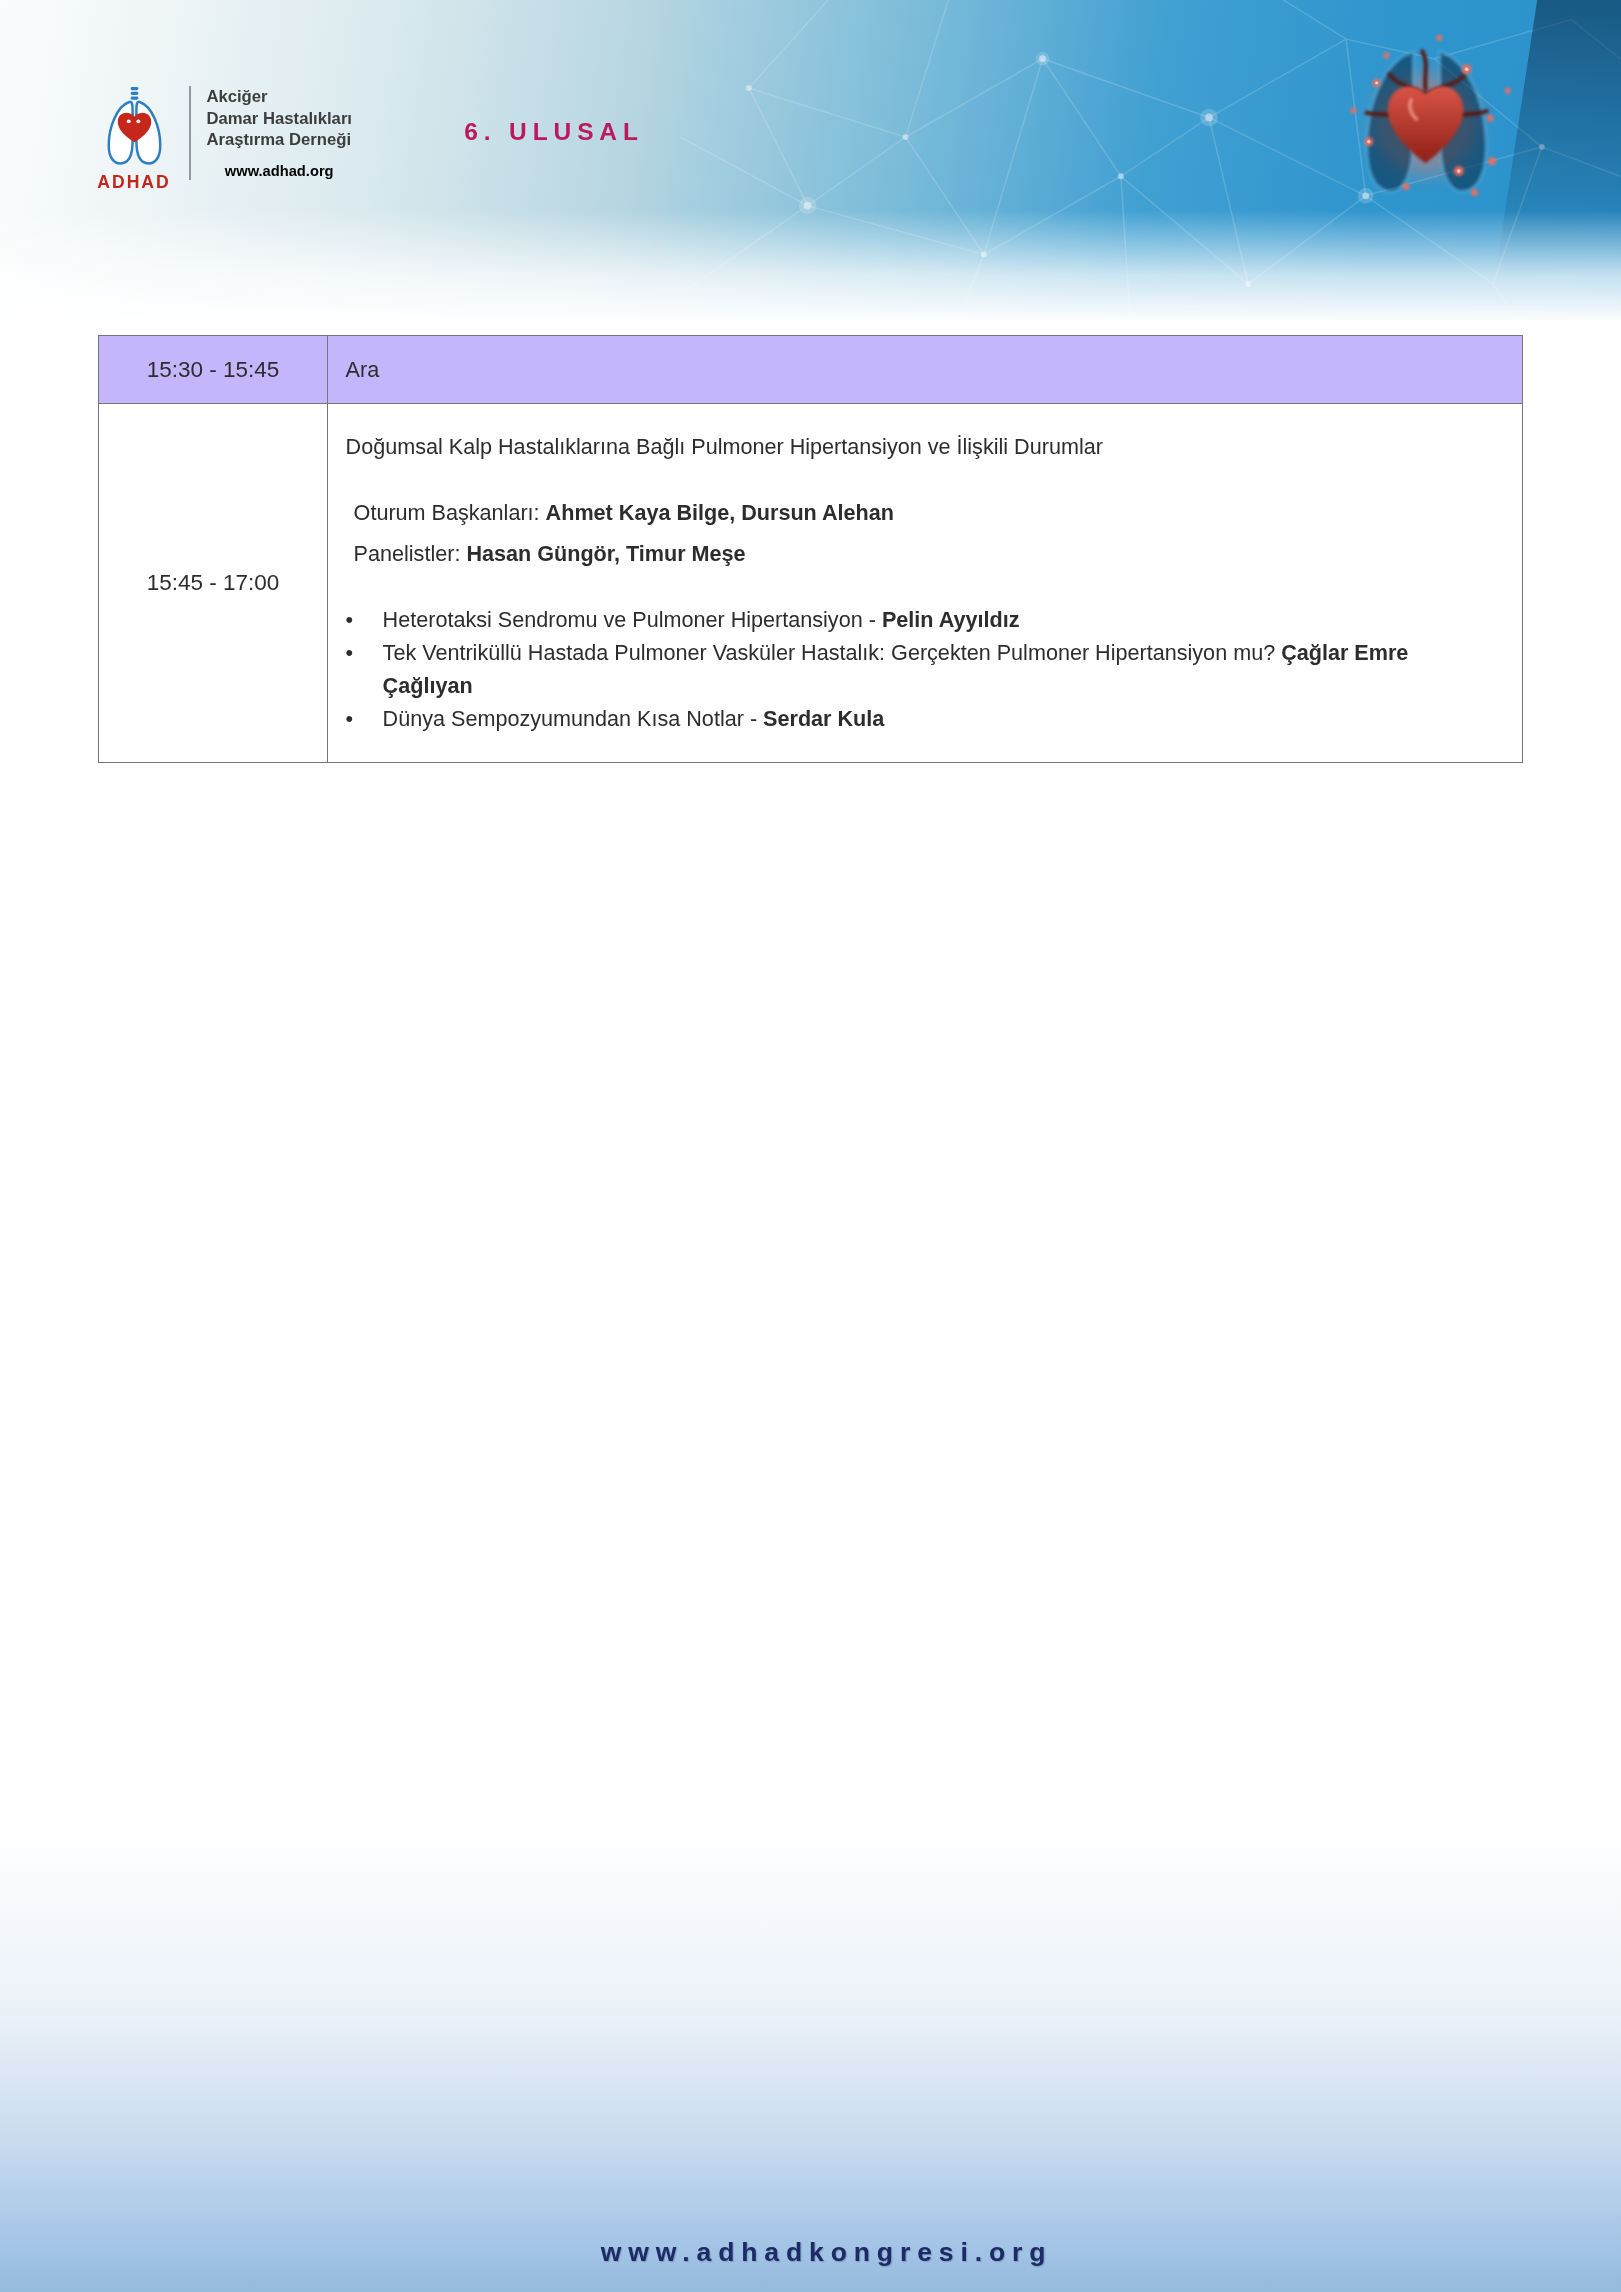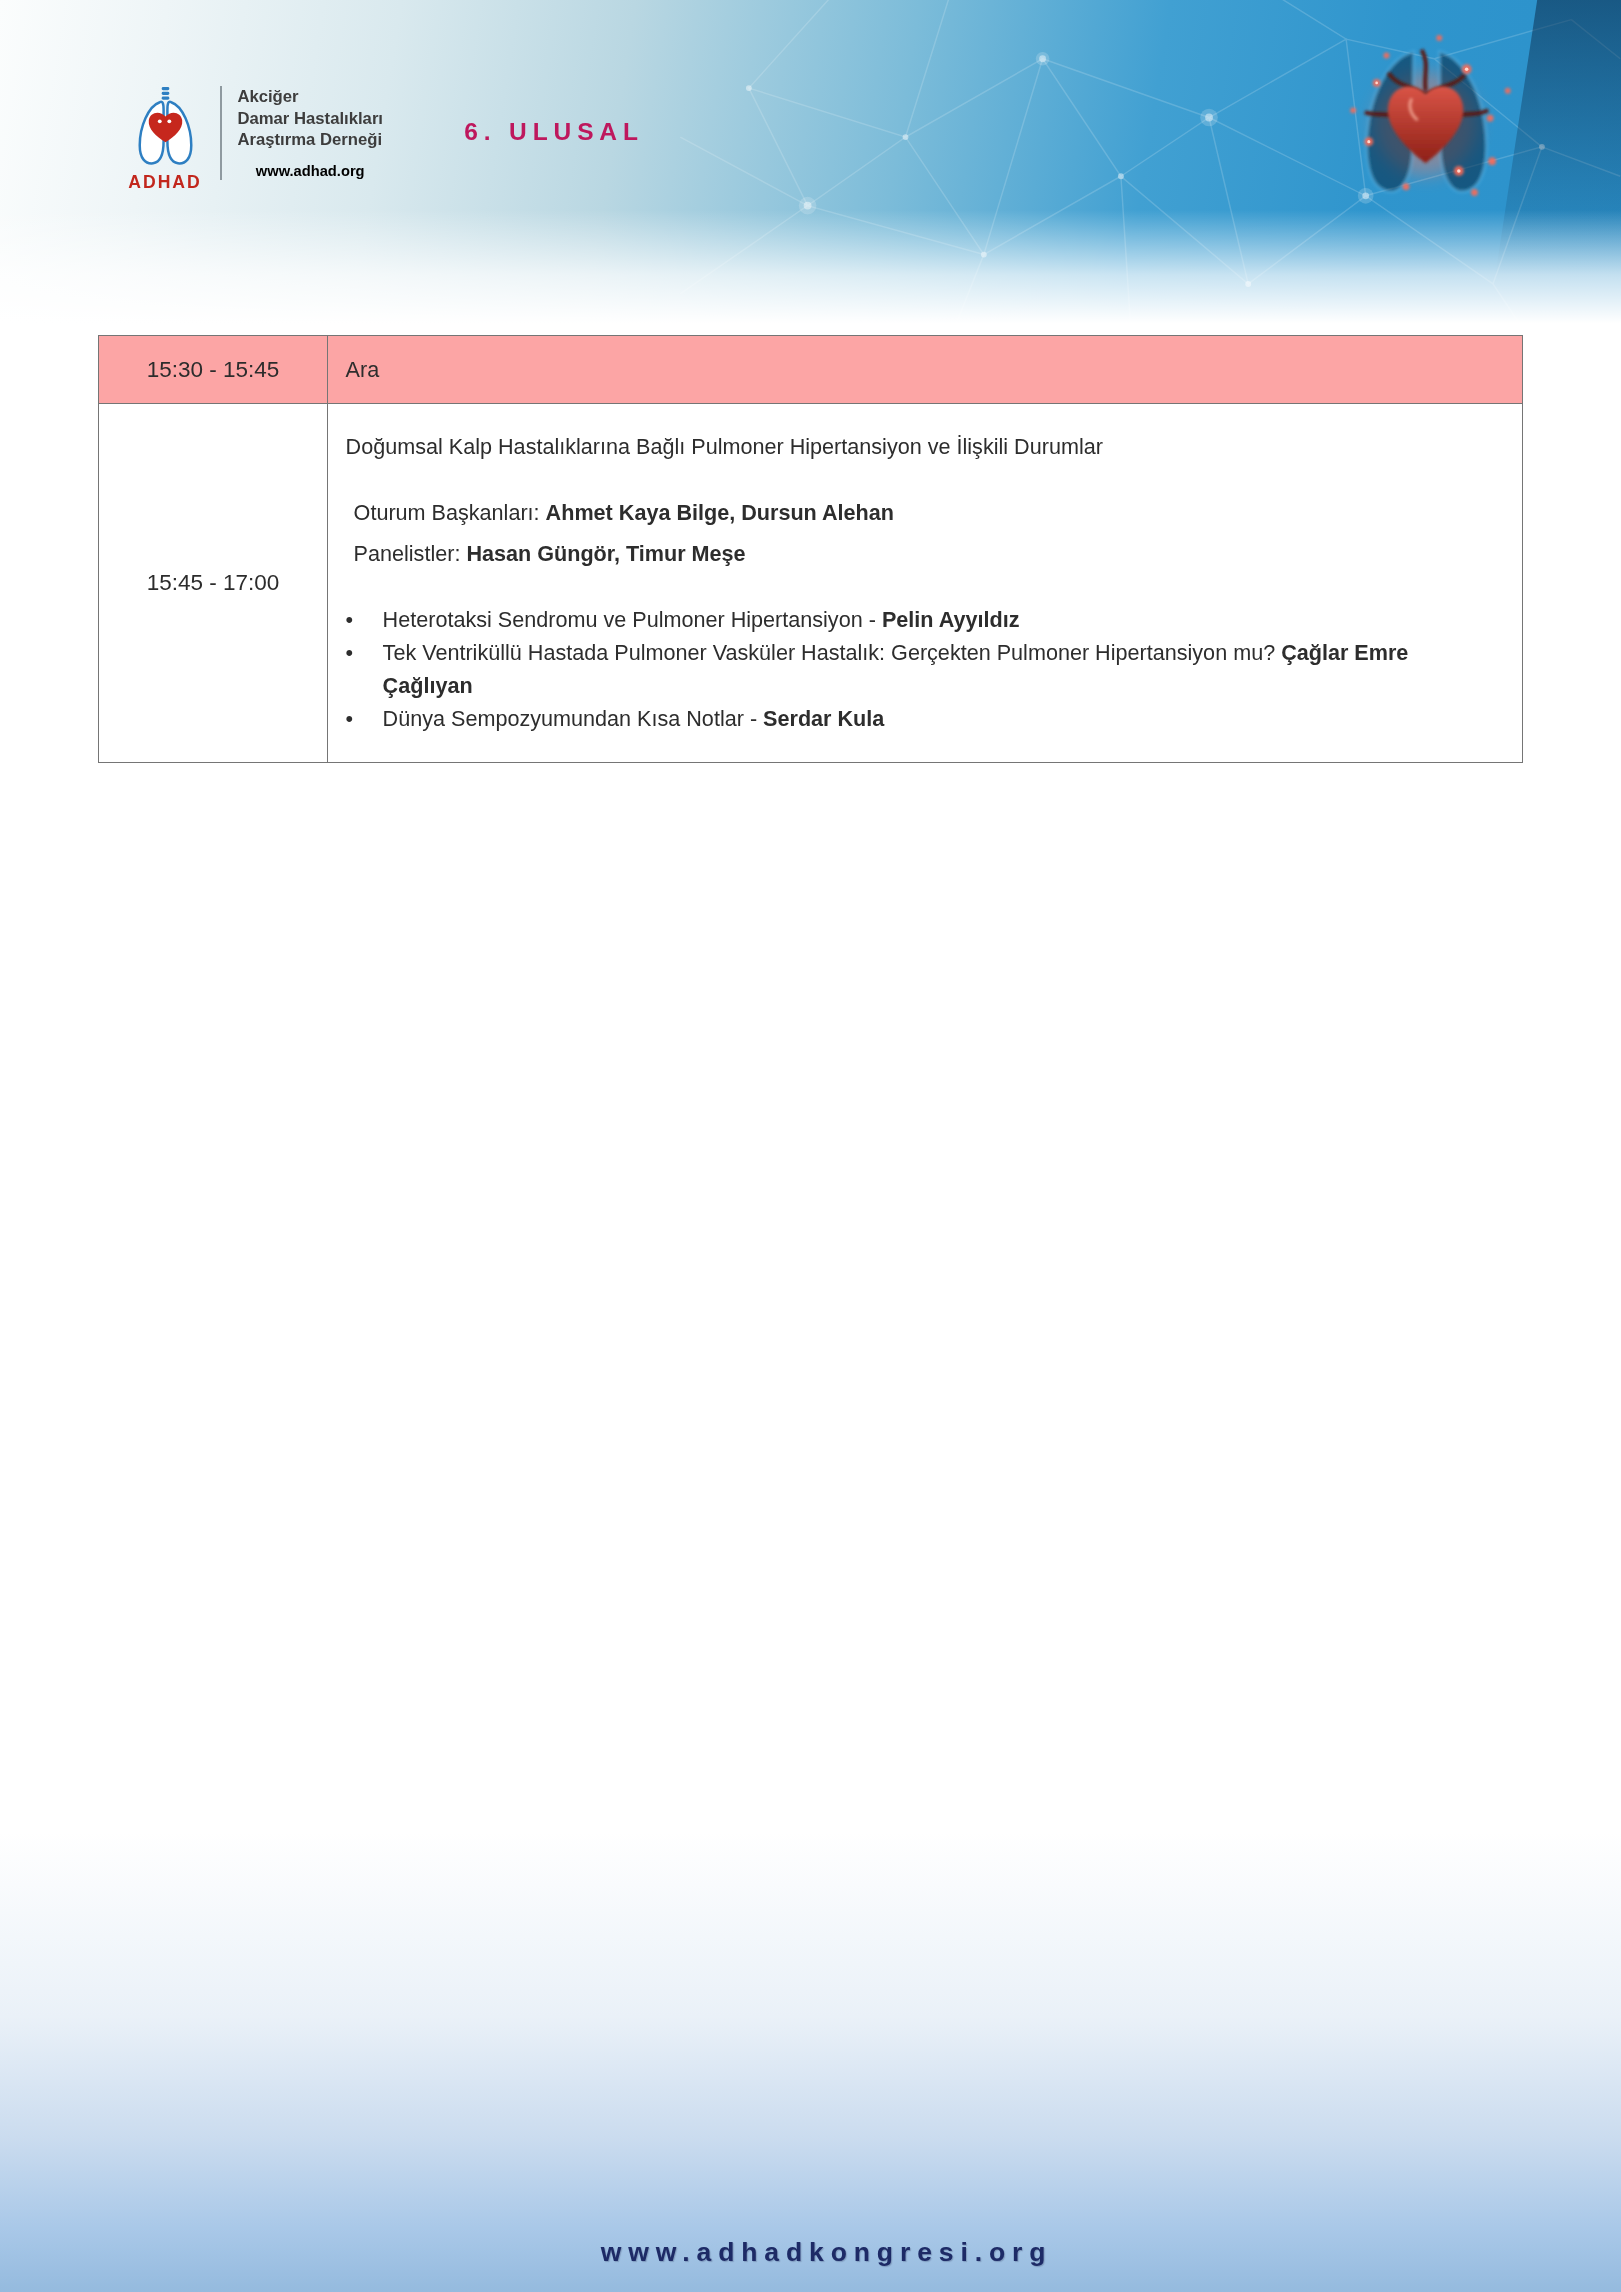--- a/index.html
+++ b/index.html
@@ -25,21 +25,21 @@
   }
   .hdr-darkedge{
     position:absolute;right:0;top:0;width:127px;height:284px;
     background:linear-gradient(to bottom, rgba(9,42,74,.55), rgba(9,42,74,.08) 85%, rgba(9,42,74,0));
     clip-path:polygon(34% 0, 100% 0, 100% 100%, 0 100%);
   }
   .mesh{position:absolute;right:0;top:0;width:961px;height:328px;}
   .heart-art{position:absolute;right:80px;top:21.6px;width:225px;height:206px;}
 
   .logo-block{position:absolute;left:93px;top:86px;display:flex;align-items:flex-start;}
-  .logo-left{display:flex;flex-direction:column;align-items:center;width:82px;margin-left:31px;}
+  .logo-left{display:flex;flex-direction:column;align-items:center;width:82px;}
   .logo-acronym{font-weight:700;font-size:17.6px;letter-spacing:2px;color:#c2271d;margin-top:2px;}
   .logo-divider{width:2px;height:94px;background:#8f9aa0;margin:0 15.7px 0 13.7px;}
   .logo-lines{font-weight:700;font-size:16.7px;line-height:21.6px;color:#3d3d3d;}
   .logo-site{font-weight:700;font-size:14.7px;color:#000000;margin-top:11.8px;text-align:center;}
 
   .congress{position:absolute;left:309px;top:90px;width:490px;text-align:center;}
   .congress-l1{font-weight:700;font-size:24.5px;letter-spacing:5.9px;color:#be185d;margin-top:28px;}
   .congress-l2{font-weight:800;font-size:45px;letter-spacing:0px;color:#e6392e;margin-top:4.9px;white-space:nowrap;}
 
   .theme{position:absolute;left:828px;top:100px;color:#ffffff;}
@@ -49,21 +49,21 @@
     text-shadow:0 1px 2px rgba(10,40,70,.35);}
 
   
   .schedule{
     position:absolute;left:98px;top:335px;width:1425px;
     border-collapse:collapse;table-layout:fixed;
   }
   .schedule td{border:1px solid #757575;vertical-align:middle;}
   .col-time{width:229px;}
   .time-cell{text-align:center;font-size:22.5px;color:#2c2c2c;}
-  .row-break td{background:#fca5a5;height:65px;}
+  .row-break td{background:#c4b5fd;height:65px;}
   .label-cell{font-size:21.6px;padding-left:17.6px;}
   .content-cell{padding:25.5px 19.6px 27.4px 17.6px;font-size:21.6px;line-height:33px;}
   .session-title{font-weight:400;margin:0 0 33px 0;}
   .pline{margin:8px;}
   .pline b{font-weight:700;}
   .talks{list-style:none;margin:33px 0 0 0;padding:0;}
   .talks li{display:flex;margin:0;}
   .dot{width:37px;flex:0 0 37px;}
   .talk-body b{font-weight:700;}
 

